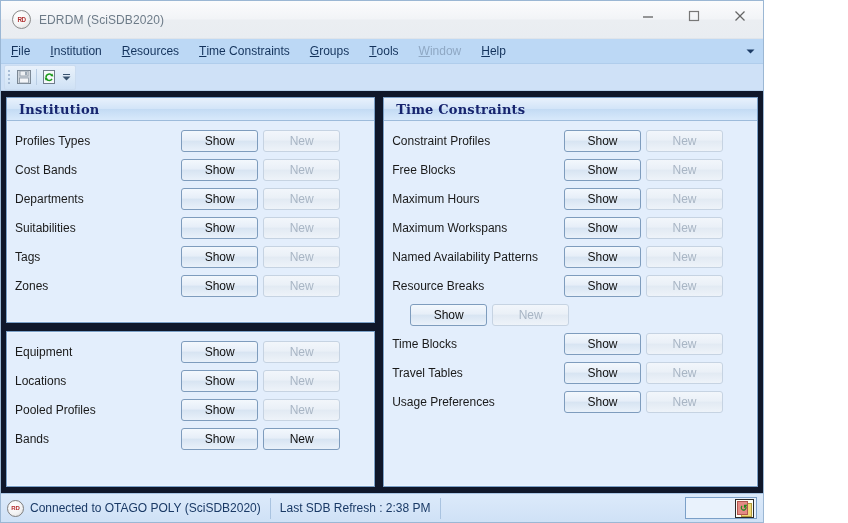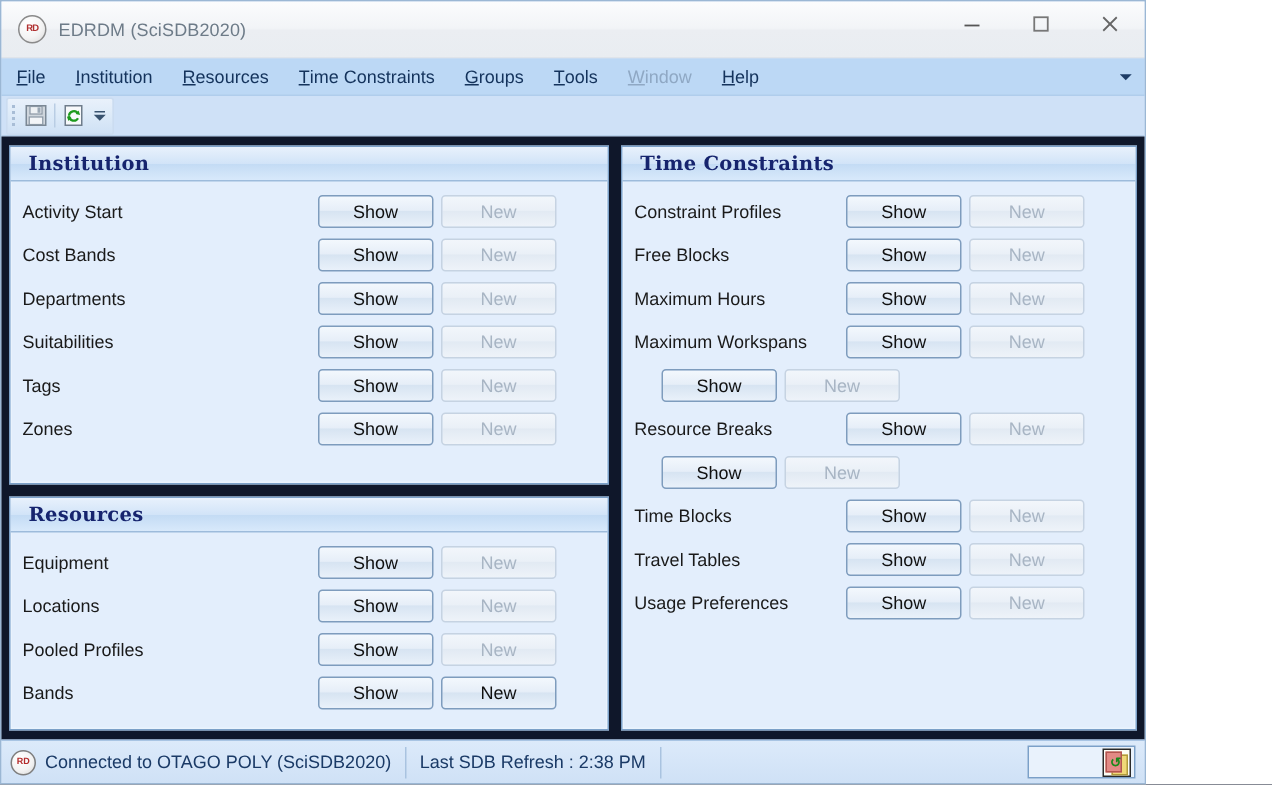--- a/index.html
+++ b/index.html
@@ -238,21 +238,21 @@
   </div>
 
   <div class="content">
     <div class="col col-left">
       <div class="panel" id="panel-institution" style="height:224px;">
         <div class="panel-header">
           <span class="panel-title">Institution</span>
         </div>
         <div class="panel-body">
             <div class="row">
-              <div class="row-label">Activity Start</div>
+              <div class="row-label">Profiles Types</div>
               <div class="btns">
                 <div class="btn btn-show">Show</div>
                 <div class="btn btn-new disabled">New</div>
               </div>
             </div>
             <div class="row">
               <div class="row-label">Cost Bands</div>
               <div class="btns">
                 <div class="btn btn-show">Show</div>
                 <div class="btn btn-new disabled">New</div>
@@ -282,23 +282,20 @@
             <div class="row">
               <div class="row-label">Zones</div>
               <div class="btns">
                 <div class="btn btn-show">Show</div>
                 <div class="btn btn-new disabled">New</div>
               </div>
             </div>
           </div>
       </div>
       <div class="panel" id="panel-resources" style="flex:1 1 auto;">
-        <div class="panel-header">
-          <span class="panel-title">Resources</span>
-        </div>
         <div class="panel-body">
             <div class="row">
               <div class="row-label">Equipment</div>
               <div class="btns">
                 <div class="btn btn-show">Show</div>
                 <div class="btn btn-new disabled">New</div>
               </div>
             </div>
             <div class="row">
               <div class="row-label">Locations</div>
@@ -352,20 +349,21 @@
               </div>
             </div>
             <div class="row">
               <div class="row-label">Maximum Workspans</div>
               <div class="btns">
                 <div class="btn btn-show">Show</div>
                 <div class="btn btn-new disabled">New</div>
               </div>
             </div>
             <div class="row">
+              <div class="row-label">Named Availability Patterns</div>
               <div class="btns">
                 <div class="btn btn-show">Show</div>
                 <div class="btn btn-new disabled">New</div>
               </div>
             </div>
             <div class="row">
               <div class="row-label">Resource Breaks</div>
               <div class="btns">
                 <div class="btn btn-show">Show</div>
                 <div class="btn btn-new disabled">New</div>

